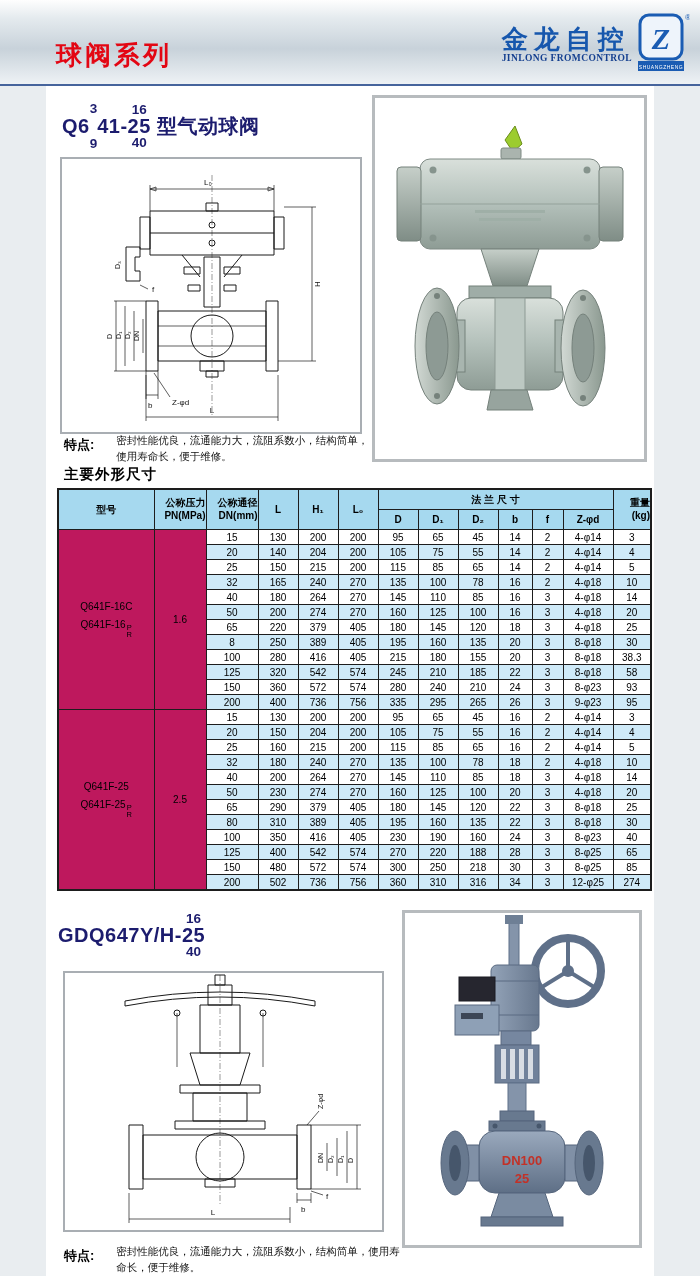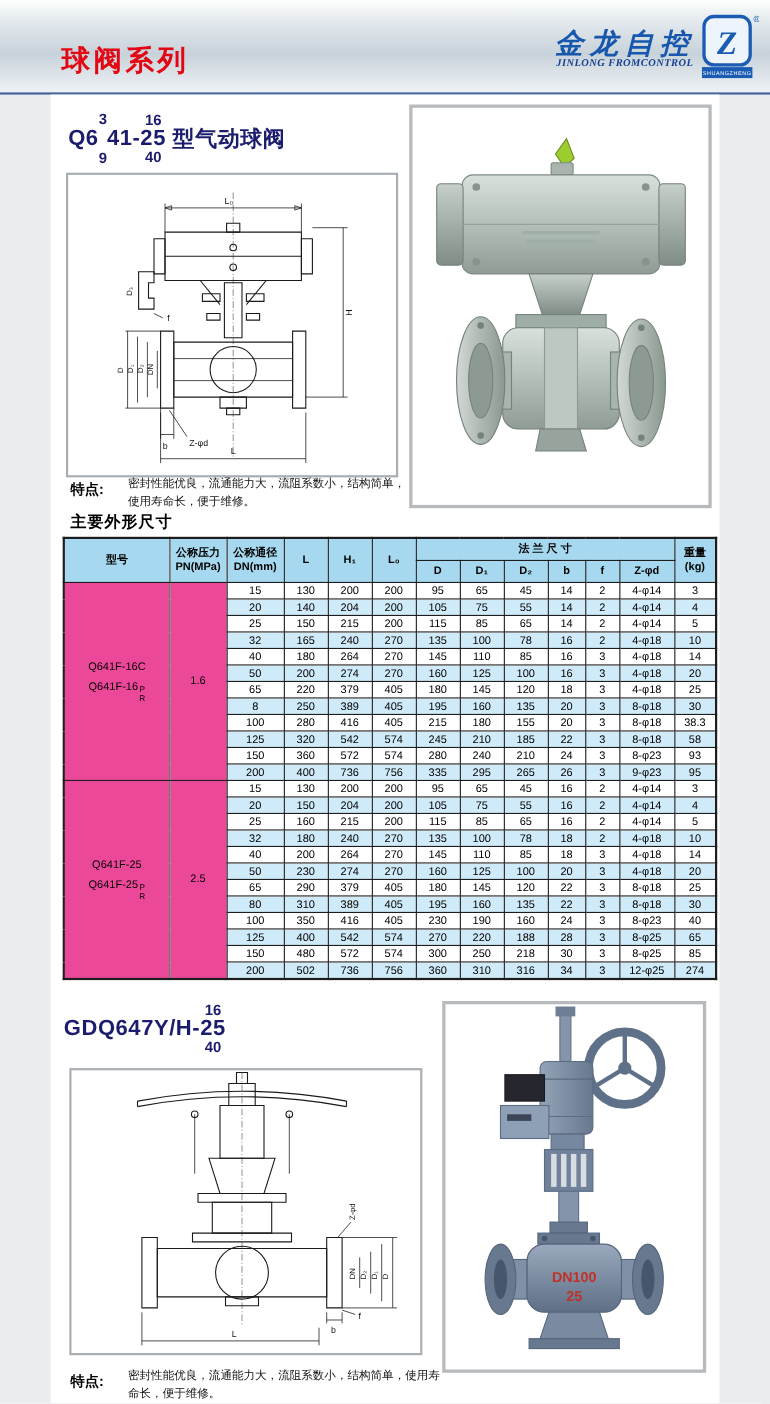--- a/index.html
+++ b/index.html
@@ -5,21 +5,21 @@
   html,body{margin:0;padding:0;}
   body{background:#e9edf0;font-family:"Liberation Sans","DejaVu Sans",sans-serif;}
   .page{position:relative;width:700px;height:1276px;overflow:hidden;background:#e9edf0;}
 
   
   .hdr{position:absolute;top:0;left:0;width:700px;height:84px;
        background:linear-gradient(180deg,#fefefe 0%,#e4eaee 22%,#c8d2da 58%,#eef2f5 100%);
        border-bottom:2px solid #46649c;}
   .page-title{position:absolute;left:56px;top:38px;font-size:26px;font-weight:bold;color:#e30613;letter-spacing:3px;}
   .logo{position:absolute;right:10px;top:12px;display:flex;align-items:flex-start;gap:6px;}
-  .logo-text{text-align:center;padding-top:14px;font-style:italic;}
+  .logo-text{text-align:left;padding-top:14px;}
   .logo-brand{font-size:26px;font-weight:bold;color:#1757ad;letter-spacing:6px;line-height:1.05;}
   .logo-sub{font-size:9.5px;font-weight:bold;color:#143f8f;letter-spacing:0.4px;font-family:"Liberation Serif",serif;}
 
   .card{position:absolute;left:46px;top:86px;width:608px;height:1190px;background:#ffffff;}
 
   
   .sec-title{position:absolute;display:flex;align-items:center;color:#1c1c6e;font-weight:bold;}
   .sec-title .big{font-size:20px;letter-spacing:0.5px;white-space:pre;}
   .vstack3{display:flex;flex-direction:column;align-items:center;line-height:1.0;}
   .vstack3 .sm{font-size:13.5px;}
@@ -44,23 +44,23 @@
   .f-label{font-weight:bold;font-size:13px;white-space:nowrap;padding-top:4px;color:#000;}
   .f-text{font-size:10.5px;line-height:1.55;color:#111;margin-left:16px;}
 
   .tbl-heading{position:absolute;left:64px;top:465px;font-size:14.5px;font-weight:bold;color:#000;letter-spacing:1px;}
 
   
   table.dims{position:absolute;left:57px;top:488px;width:595px;border-collapse:collapse;table-layout:fixed;
              background:#fff;font-size:10px;color:#000;border:2px solid #1d1d1d;}
   .dims th,.dims td{border:1px solid #1d1d1d;text-align:center;padding:0;height:14px;line-height:1.1;overflow:hidden;}
   .dims thead th{background:#a6d9ef;font-weight:bold;font-size:10px;height:19px;}
-  .dims thead th div{line-height:1.25;}
+  .dims thead th div{line-height:1.25;text-align:right;}
   .dims tr.alt td{background:#cfeaf8;}
-  .dims td.model-cell,.dims td.pn-cell{background:#ec4899;font-size:10px;}
+  .dims td.model-cell,.dims td.pn-cell{background:#be185d;font-size:10px;}
   .model-cell div{margin:7px 0;white-space:nowrap;}
   .pr-stack{display:inline-flex;flex-direction:column;font-size:7.5px;line-height:1;vertical-align:-2px;margin-left:1px;font-weight:normal;}
 
   
   .dwg *{vector-effect:non-scaling-stroke;}
   .ln{stroke:#1a1a1a;stroke-width:1;fill:none;}
   .ln2{stroke:#1a1a1a;stroke-width:0.7;fill:none;}
   .cl{stroke:#555;stroke-width:0.6;fill:none;stroke-dasharray:6 2 1 2;}
   .dtx{font-size:8px;fill:#111;font-family:"Liberation Sans",sans-serif;}
   .dtx7{font-size:7px;fill:#111;font-family:"Liberation Sans",sans-serif;}

